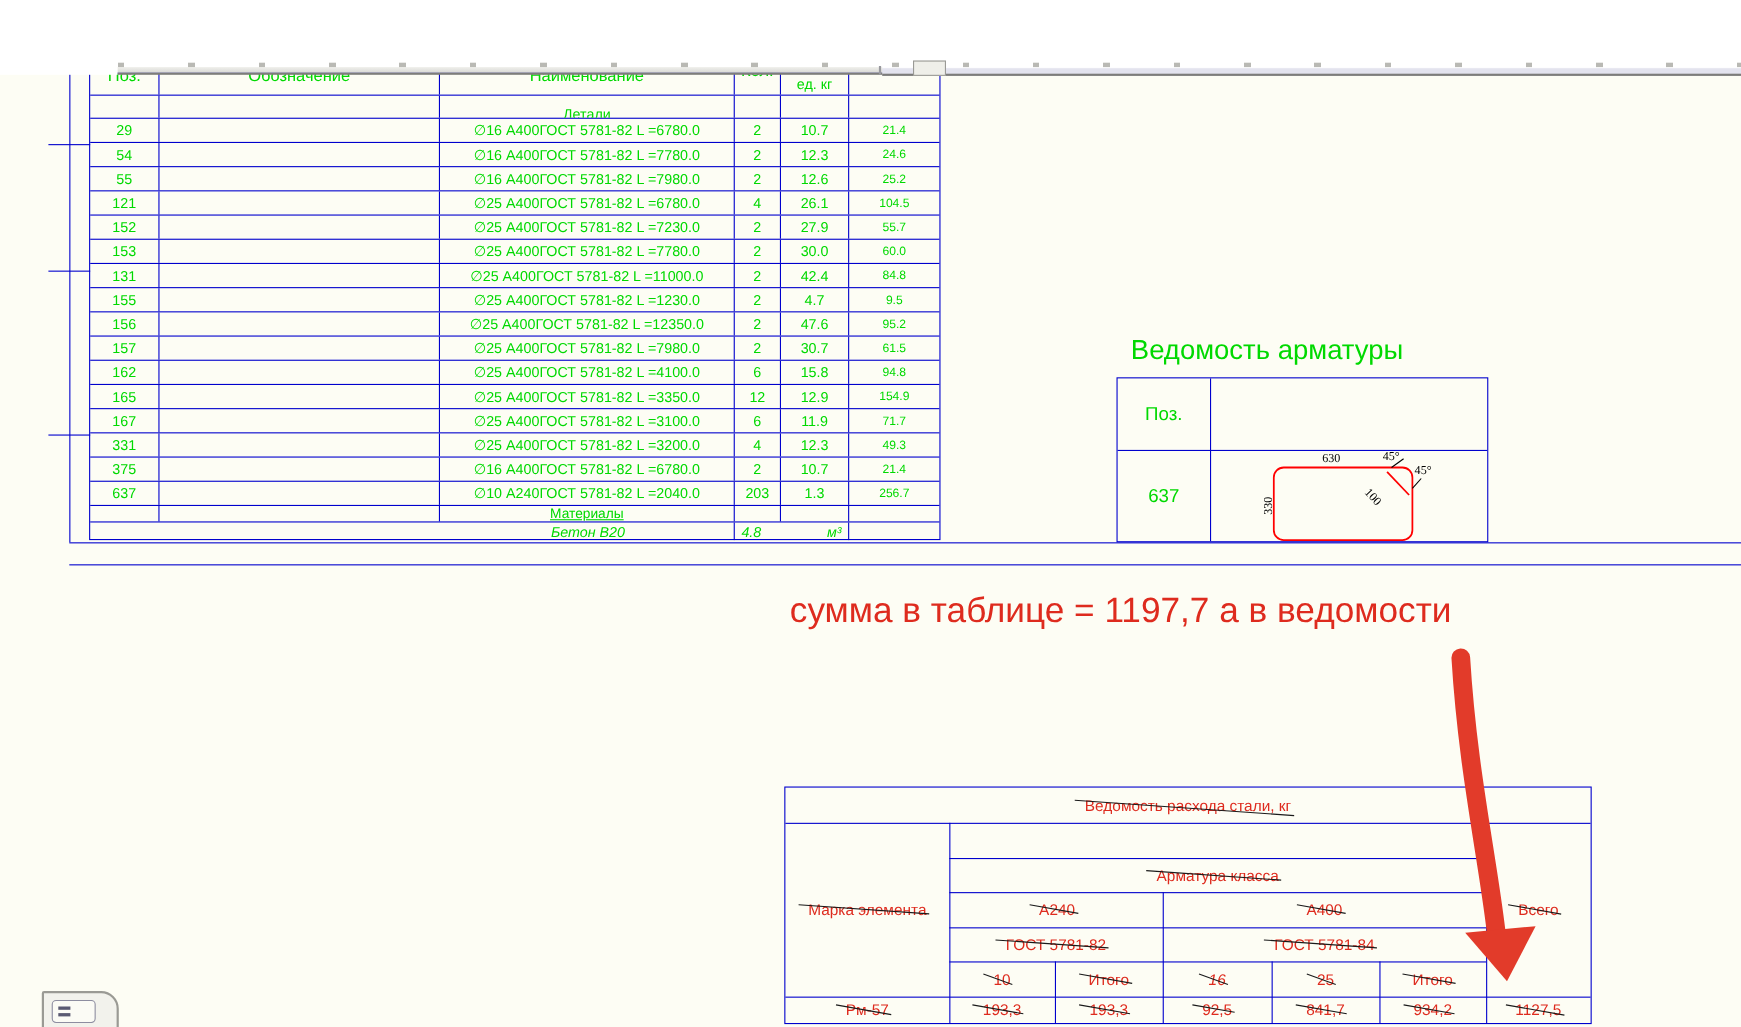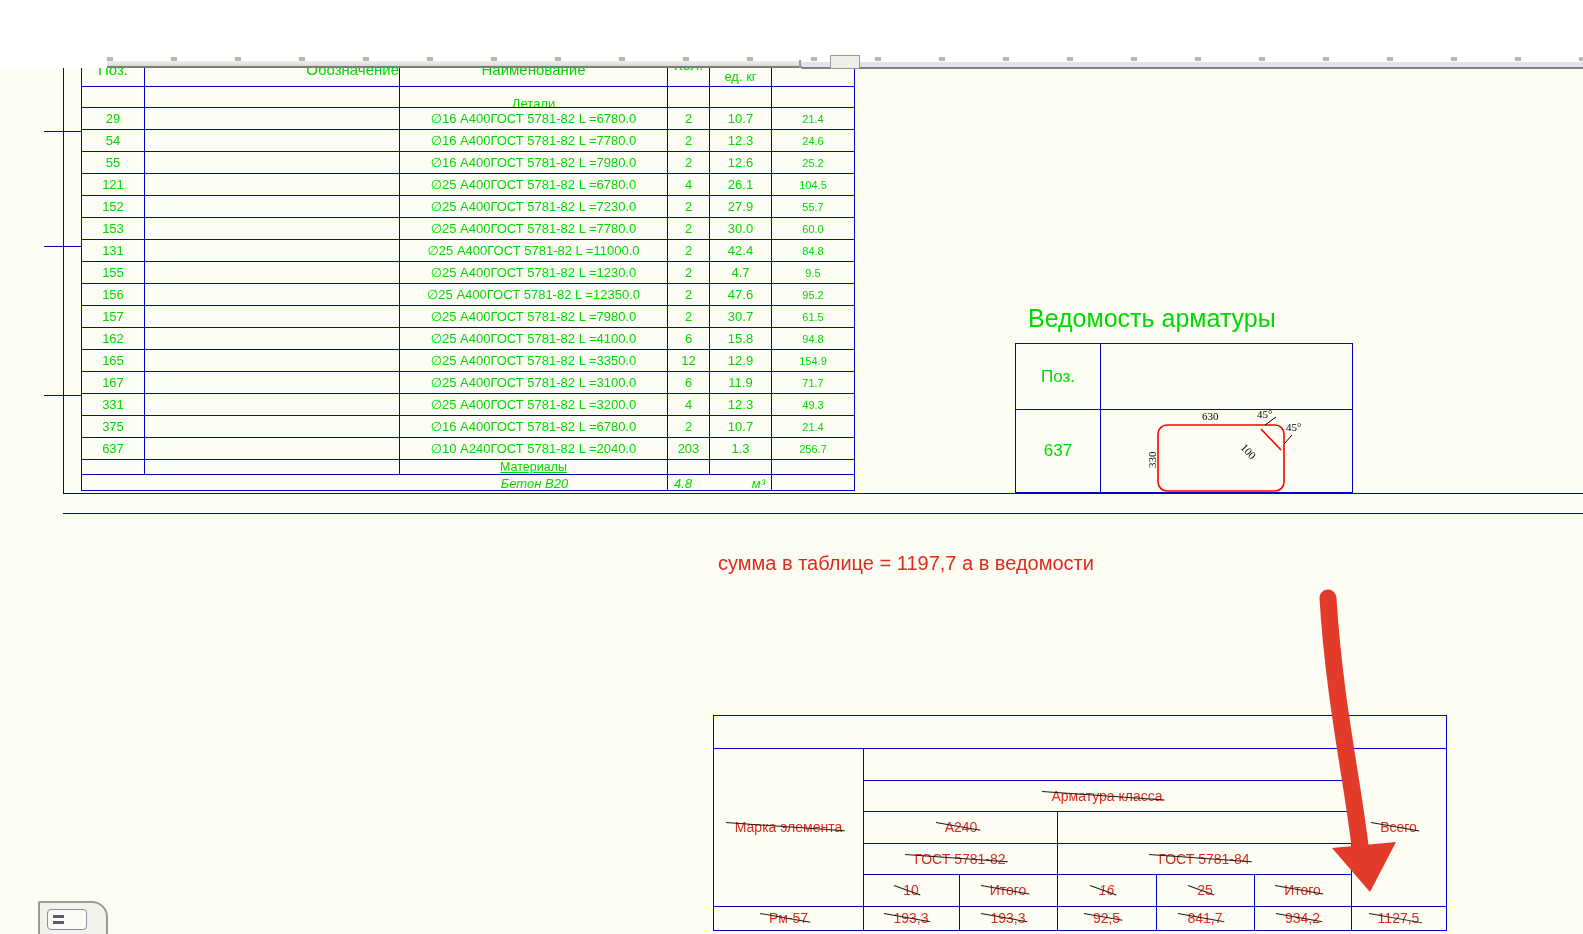--- a/index.html
+++ b/index.html
@@ -31,21 +31,21 @@
   
   .vline{width:1px;background:var(--blue);}
   .hline{height:1px;background:var(--blue);}
 
   
   #spec{left:81px;top:66px;width:774px;height:425px;border:1px solid var(--blue);box-sizing:border-box;z-index:10;}
   .srow{display:flex;border-bottom:1px solid var(--blue);box-sizing:border-box;}
   .srow:last-child{border-bottom:none;font-style:italic;}
   .c{box-sizing:border-box;border-right:1px solid var(--blue);display:flex;align-items:center;
      justify-content:center;color:var(--green);font-size:13px;white-space:nowrap;overflow:hidden;}
-  .c0{width:63px;} .c1{width:255px;justify-content:flex-end;} .c2{width:268px;} .c3{width:42px;} .c4{width:62px;}
+  .c0{width:63px;} .c1{width:255px;} .c2{width:268px;} .c3{width:42px;} .c4{width:62px;}
   .c5{width:82px;border-right:none;font-size:11px;}
   .hrow{height:20px;} .hrow .c{font-size:15px;align-items:flex-start;}
   .hrow .hshift{margin-top:-6px;}
   .hrow .hshift-deep{margin-top:-11px;}
   .hrow .c4{align-items:flex-end;font-size:13px;padding-bottom:2px;}
   .rsec{height:21px;} .rsec .u{text-decoration:underline;margin-top:12px;}
   .rdata{height:22px;}
   .rmat{height:15px;} .rmat .u{text-decoration:underline;font-size:12.5px;}
   .rbet{height:16px;}
   .rbet .merged{width:586px;justify-content:center;padding-left:320px;box-sizing:border-box;}
@@ -56,21 +56,21 @@
   .va-title{left:1028px;top:304px;color:var(--green);font-size:25px;z-index:10;white-space:nowrap;}
   #va{left:1015px;top:343px;width:338px;height:150px;border:1px solid var(--blue);box-sizing:border-box;z-index:10;}
   #va .cell{position:absolute;display:flex;align-items:center;justify-content:center;
             color:var(--green);font-size:17px;}
   #va .split{position:absolute;left:84px;top:0;width:1px;height:100%;background:var(--blue);}
   #va .mid{position:absolute;left:0;top:65px;width:100%;height:1px;background:var(--blue);}
 
   .dim{font-family:"Liberation Serif", serif;font-size:11px;fill:#000;}
 
   
-  .note{left:718px;top:552px;color:var(--red);font-size:20px;z-index:15;white-space:nowrap;}
+  .note{left:718px;top:536px;color:var(--red);font-size:32px;z-index:15;white-space:nowrap;}
 
   
   #steel{left:713px;top:715px;width:734px;height:216px;border:1px solid var(--blue);box-sizing:border-box;z-index:10;}
   #steel .cell{position:absolute;display:flex;align-items:center;justify-content:center;
                color:var(--red);font-size:14px;white-space:nowrap;}
   #steel .hl{position:absolute;height:1px;background:var(--blue);}
   #steel .vl{position:absolute;width:1px;background:var(--blue);}
 
   .strike{position:relative;display:inline-block;}
   .strike::after{content:"";position:absolute;left:-9px;right:-3px;top:3px;height:0;
@@ -315,28 +315,34 @@
     <div class="hl" style="left:149px;top:127px;width:488px;"></div>
     <div class="hl" style="left:149px;top:158px;width:488px;"></div>
     <div class="hl" style="left:0;top:190px;width:732px;"></div>
     <div class="vl" style="left:149px;top:32px;height:182px;"></div>
     <div class="vl" style="left:637px;top:32px;height:182px;"></div>
     <div class="vl" style="left:343px;top:95px;height:119px;"></div>
     <div class="vl" style="left:245px;top:158px;height:56px;"></div>
     <div class="vl" style="left:442px;top:158px;height:56px;"></div>
     <div class="vl" style="left:540px;top:158px;height:56px;"></div>
 
+    <div class="cell" style="left:0;top:0;width:732px;height:32px;">
+      <span class="strike s-long">Ведомость расхода стали, кг</span>
+      </div>
     <div class="cell" style="left:0;top:32px;width:149px;height:158px;">
       <span class="strike s-long">Марка элемента</span>
       </div>
     <div class="cell" style="left:149px;top:64px;width:488px;height:31px;">
       <span class="strike s-long">Арматура класса</span>
       </div>
     <div class="cell" style="left:150px;top:95px;width:194px;height:32px;">
       <span class="strike s-med">А240</span>
+      </div>
+    <div class="cell" style="left:343px;top:95px;width:294px;height:32px;">
+      <span class="strike s-med">А400</span>
       </div>
     <div class="cell" style="left:637px;top:32px;width:95px;height:158px;">
       <span class="strike s-med">Всего</span>
       </div>
     <div class="cell" style="left:149px;top:127px;width:194px;height:31px;">
       <span class="strike s-long">ГОСТ 5781-82</span>
       </div>
     <div class="cell" style="left:343px;top:127px;width:294px;height:31px;">
       <span class="strike s-long">ГОСТ 5781-84</span>
       </div>

